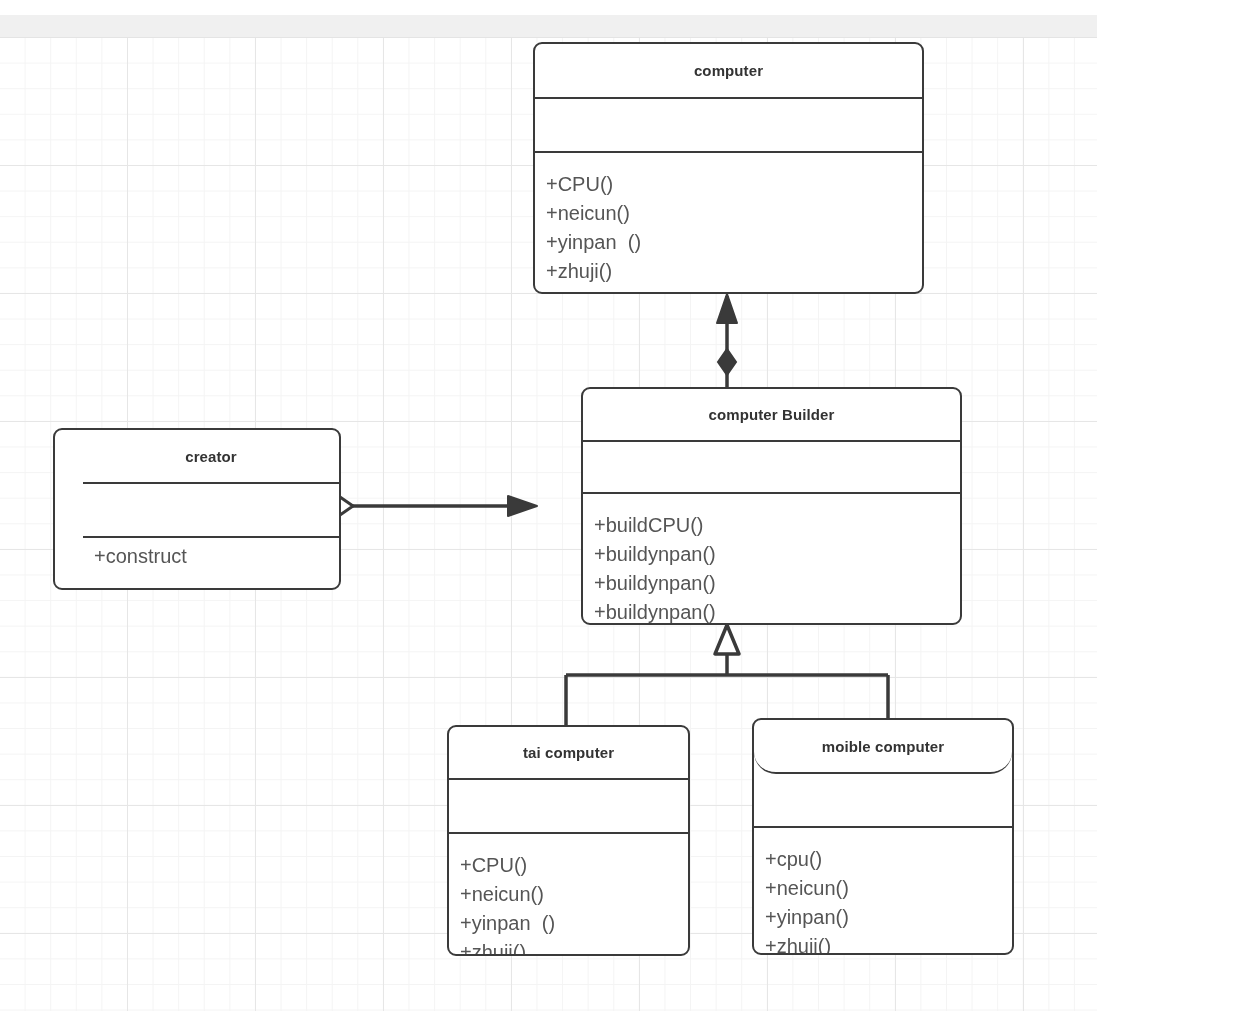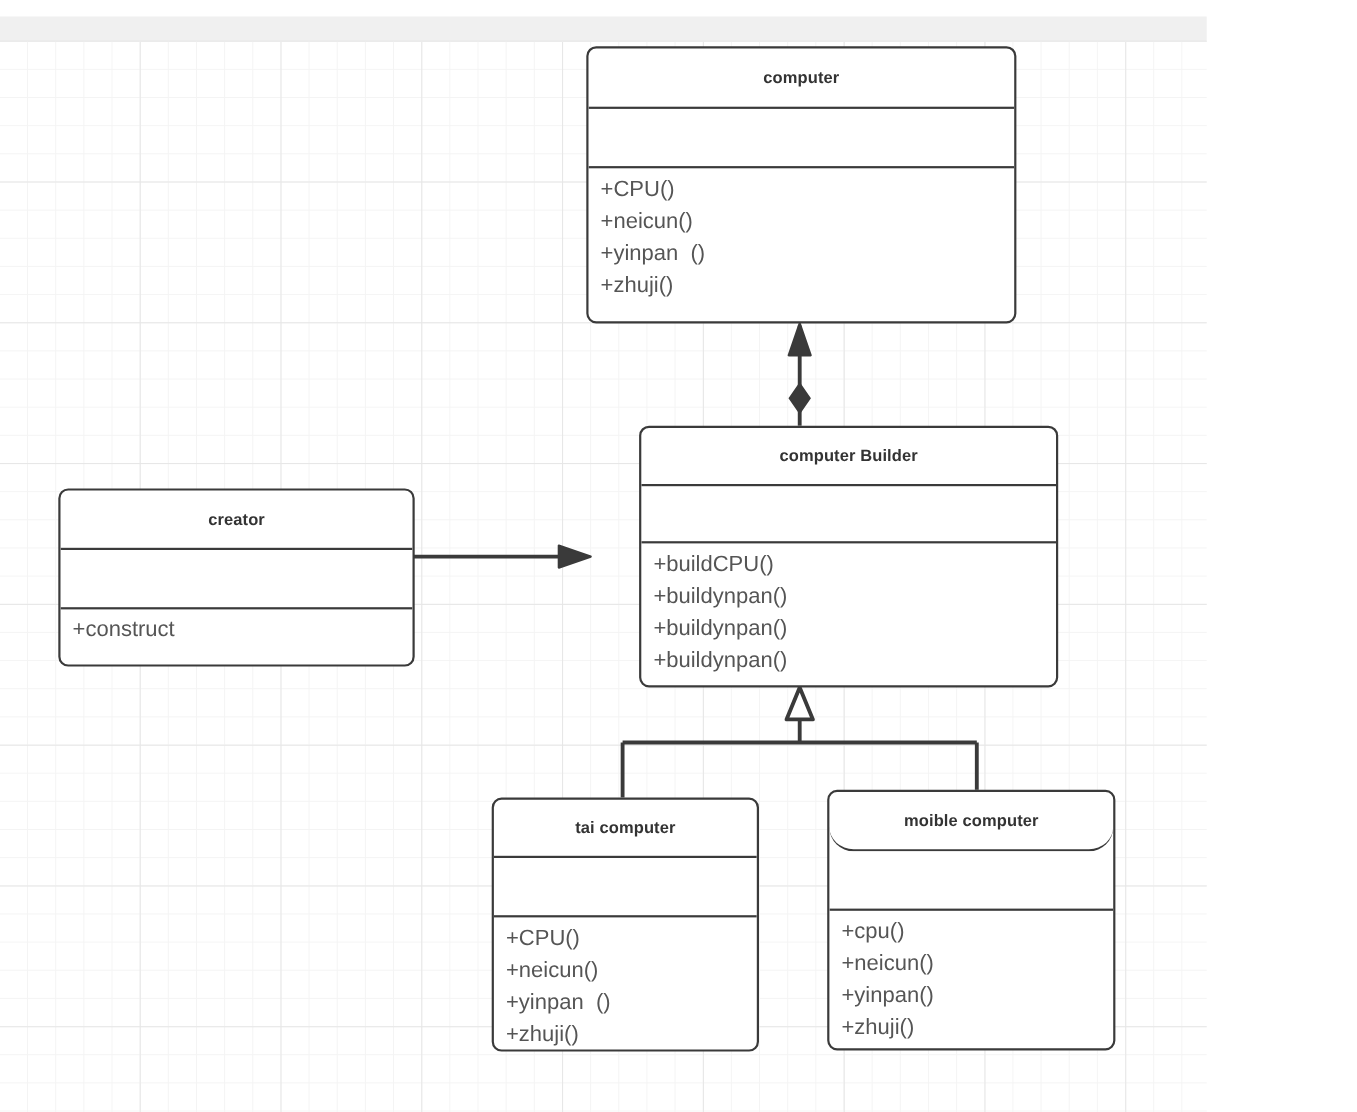--- a/index.html
+++ b/index.html
@@ -86,41 +86,41 @@
     justify-content: center;
     letter-spacing: 0.1px;
   }
   .uml-attrs {
     border-bottom: 2.5px solid #3a3a3a;
     box-sizing: border-box;
   }
   .uml-methods {
     box-sizing: border-box;
     padding-left: 11px;
-    padding-top: 5px;
+    padding-top: 17px;
   }
   .uml-methods .m {
     font-size: 20px;
     color: #555555;
     line-height: 29px;
     white-space: pre;
   }
 
   
   #box-computer        { left: 533px; top: 4px;   width: 391px; height: 252px; }
   #box-computer .uml-title   { height: 55px; }
   #box-computer .uml-attrs   { height: 54px; }
   #box-computer .uml-methods { height: 138px; }
 
   #box-builder         { left: 537px; top: 349px; width: 381px; height: 238px; margin-left: 44px; }
   #box-builder .uml-title    { height: 53px; }
   #box-builder .uml-attrs    { height: 52px; }
   #box-builder .uml-methods  { height: 128px; }
 
-  #box-creator         { left: 53px;  top: 406px; width: 324px; height: 162px; }
+  #box-creator         { left: 53px;  top: 390px; width: 288px; height: 162px; padding-left: 28px; }
   #box-creator .uml-title    { height: 54px; }
   #box-creator .uml-attrs    { height: 54px; }
   #box-creator .uml-methods  { height: 50px; padding-top: 4px; }
 
   #box-tai             { left: 447px; top: 687px; width: 243px; height: 231px; }
   #box-tai .uml-title        { height: 53px; }
   #box-tai .uml-attrs        { height: 54px; }
   #box-tai .uml-methods      { height: 119px; }
 
   #box-moible          { left: 752px; top: 680px; width: 262px; height: 237px; }

